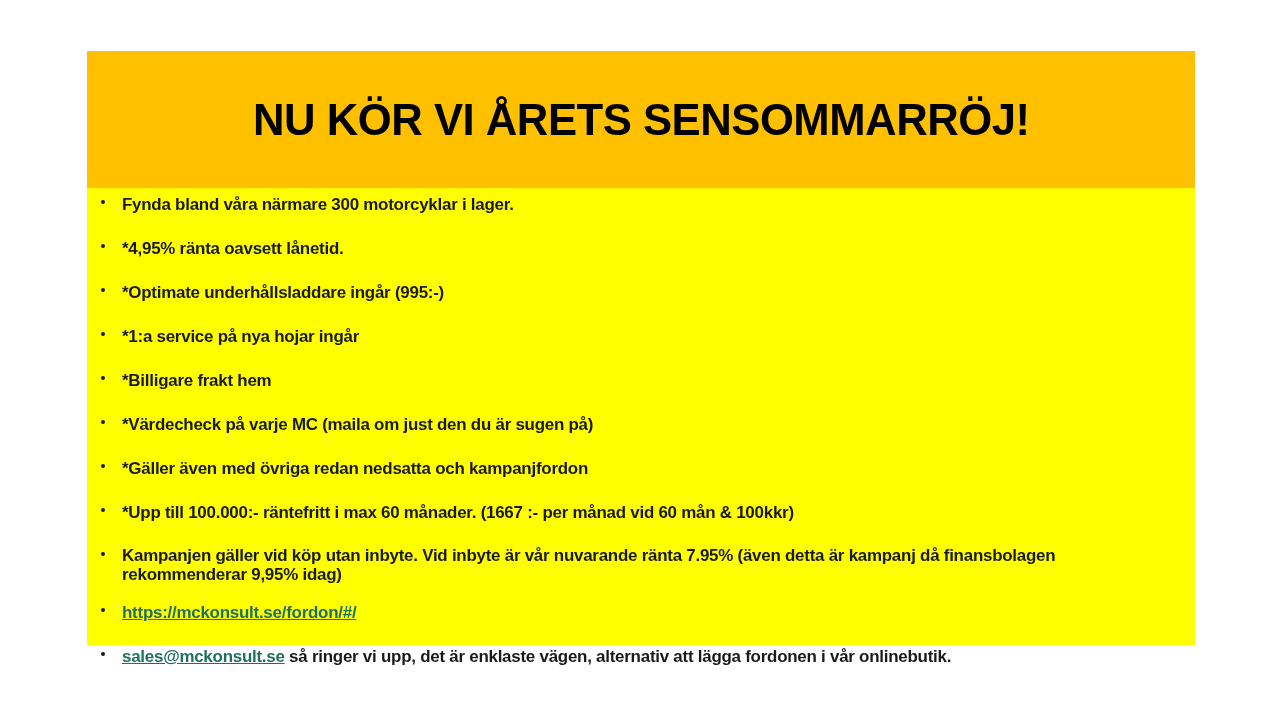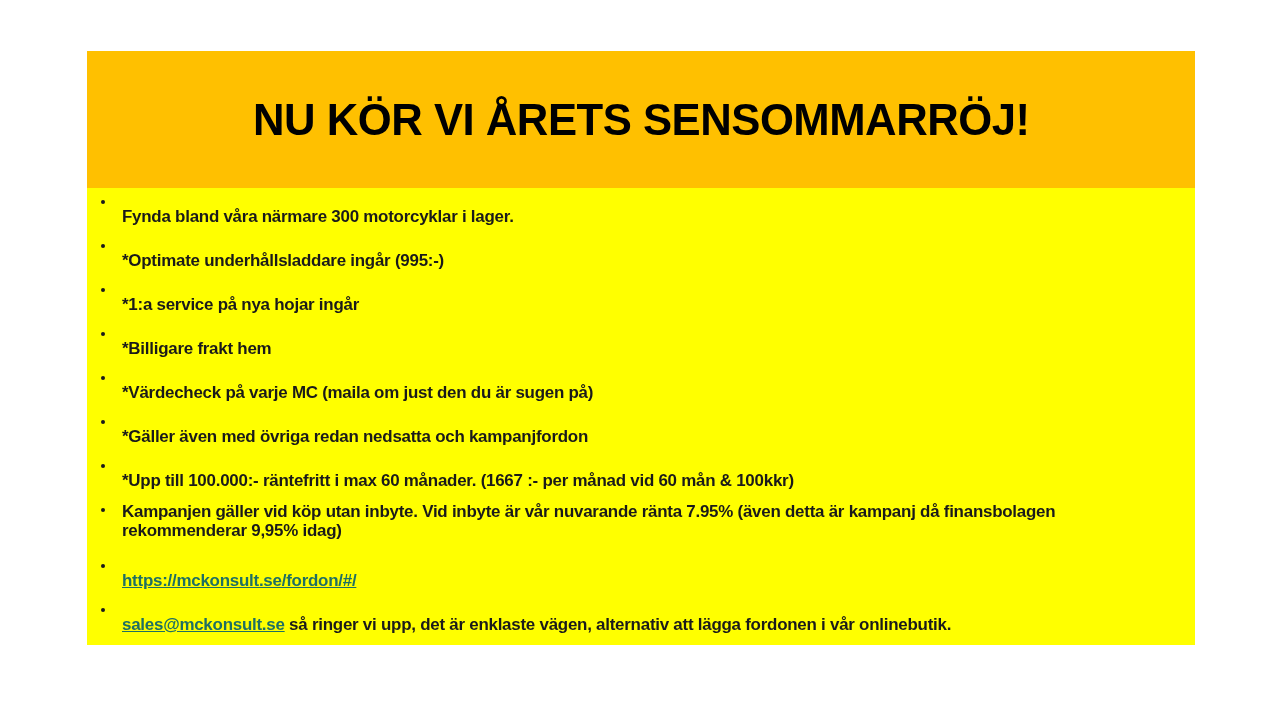--- a/index.html
+++ b/index.html
@@ -72,21 +72,21 @@
     margin: 0;
     padding: 0 14px 0 35px;
     color: #1a1a1a;
     font-family: "Liberation Sans", sans-serif;
     font-weight: bold;
     font-size: 17.2px;
     line-height: 20px;
     letter-spacing: -0.25px;
     min-height: 32px;
     display: flex;
-    align-items: flex-end;
+    align-items: flex-start;
   }
   li.bullet-item .bullet-dot {
     position: absolute;
     left: 14px;
     top: 6px;
     width: 4px;
     height: 4px;
     border-radius: 50%;
     background: #1a1a1a;
   }
@@ -120,20 +120,24 @@
   </div>
 
   <div id="body-panel">
     <ul id="bullet-list">
 
       <li class="bullet-item">
         <span class="bullet-dot"></span>
         <span class="bullet-text">Fynda bland våra närmare 300 motorcyklar i lager.</span>
       </li>
 
+      <li class="bullet-item">
+        <span class="bullet-dot"></span>
+        <span class="bullet-text">*4,95% ränta oavsett lånetid.</span>
+      </li>
 
       <li class="bullet-item">
         <span class="bullet-dot"></span>
         <span class="bullet-text">*Optimate underhållsladdare ingår (995:-)</span>
       </li>
 
       <li class="bullet-item">
         <span class="bullet-dot"></span>
         <span class="bullet-text">*1:a service på nya hojar ingår</span>
       </li>

